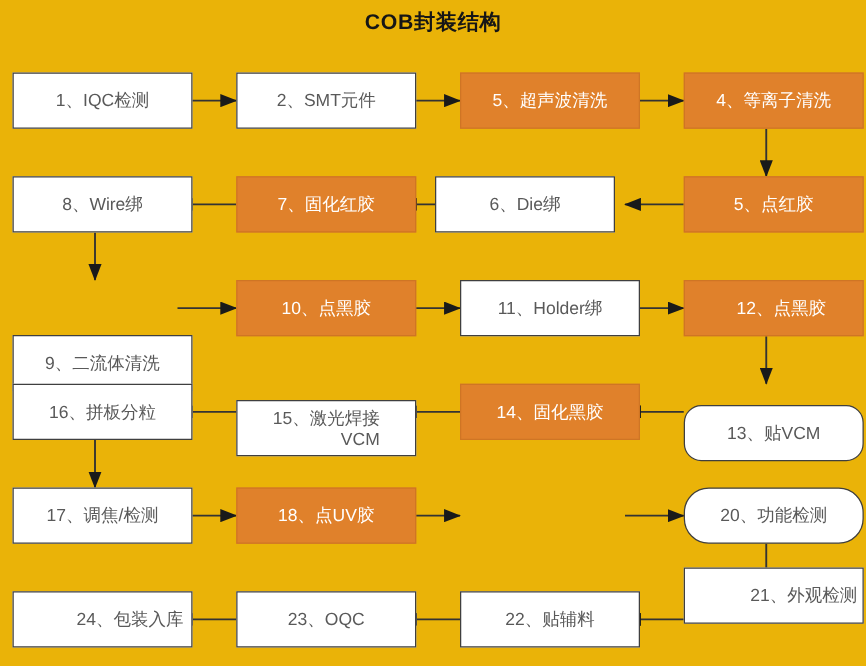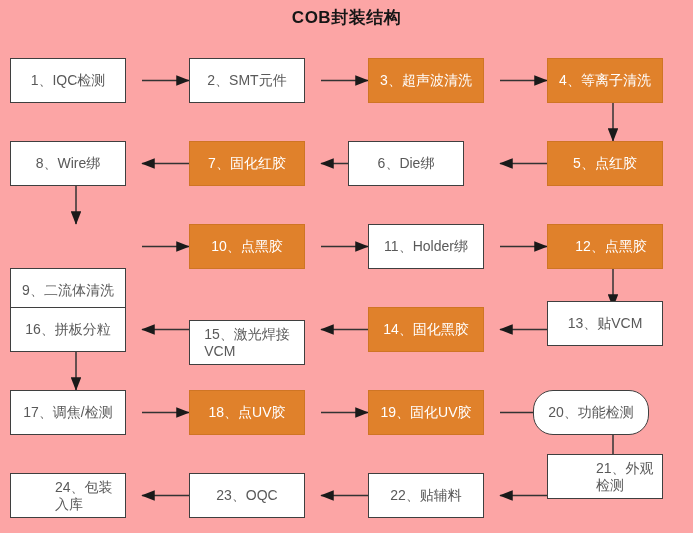--- a/index.html
+++ b/index.html
@@ -1,27 +1,27 @@
 <!DOCTYPE html>
 <html><head>
 <meta charset="utf-8">
 <style>
   html,body{margin:0;padding:0;background:#ffffff;}
   body{font-family:"Liberation Sans","DejaVu Sans",sans-serif;}
-  .stage{position:relative;width:693px;height:533px;background:#fca5a5;overflow:hidden;}
+  .stage{position:relative;width:693px;height:533px;background:#eab308;overflow:hidden;}
   .diagram-title{
     position:absolute;left:0;top:6px;width:100%;margin:0;
     text-align:center;font-size:17px;font-weight:bold;color:#161616;
     letter-spacing:0.5px;
   }
   .node{
-    position:absolute;width:116px;height:45px;box-sizing:border-box;
+    position:absolute;width:144px;height:45px;box-sizing:border-box;
     background:#ffffff;border:1px solid #3f3f3f;
     display:flex;align-items:center;justify-content:center;
-    font-size:14px;color:#595959;text-align:left;
+    font-size:14px;color:#595959;text-align:right;
     white-space:pre-line;line-height:1.2;
   }
   .node.accent{
     background:#e0812b;border:1px solid #cf7524;color:#ffffff;
   }
   .arrow-layer{position:absolute;left:0;top:0;pointer-events:none;}
   .arrow-layer line{stroke:#333333;stroke-width:1.5;}
 </style>
 </head>
 <body>
@@ -53,36 +53,35 @@
       <line x1="142" y1="412.5" x2="189" y2="412.5" marker-end="url(#ah)"></line>
       <line x1="321" y1="412.5" x2="368" y2="412.5" marker-end="url(#ah)"></line>
       <line x1="500" y1="412.5" x2="547" y2="412.5" marker-end="url(#ah)"></line>
       <line x1="613" y1="435" x2="613" y2="473" marker-end="url(#ah)"></line>
       <line x1="547" y1="495.5" x2="500" y2="495.5" marker-end="url(#ah)"></line>
       <line x1="368" y1="495.5" x2="321" y2="495.5" marker-end="url(#ah)"></line>
       <line x1="189" y1="495.5" x2="142" y2="495.5" marker-end="url(#ah)"></line>
     </svg>
 <div class="node" style="left: 10px; top: 58px;">1、IQC检测</div>
     <div class="node" style="left: 189px; top: 58px;">2、SMT元件</div>
-    <div class="node accent" style="left: 368px; top: 58px;">3、超声波清洗</div>
+    <div class="node accent" style="left: 368px; top: 58px;">5、超声波清洗</div>
     <div class="node accent" style="left: 547px; top: 58px;">4、等离子清洗</div>
     <div class="node accent" style="left: 547px; top: 141px;">5、点红胶</div>
     <div class="node" style="left: 348px; top: 141px;">6、Die绑</div>
     <div class="node accent" style="left: 189px; top: 141px;">7、固化红胶</div>
     <div class="node" style="left: 10px; top: 141px;">8、Wire绑</div>
     <div class="node" style="left: 10px; top: 224px; margin-top: 44px;">9、二流体清洗</div>
     <div class="node accent" style="left: 189px; top: 224px;">10、点黑胶</div>
     <div class="node" style="left: 368px; top: 224px;">11、Holder绑</div>
     <div class="node accent" style="left: 547px; top: 224px; padding-left: 12px;">12、点黑胶</div>
-    <div class="node" style="left: 547px; top: 301px;">13、贴VCM</div>
+    <div class="node" style="left: 547px; top: 324px; border-radius: 14px;">13、贴VCM</div>
     <div class="node accent" style="left: 368px; top: 307px;">14、固化黑胶</div>
     <div class="node" style="left: 189px; top: 320px;">15、激光焊接
 VCM</div>
     <div class="node" style="left: 10px; top: 307px;">16、拼板分粒</div>
     <div class="node" style="left: 10px; top: 390px;">17、调焦/检测</div>
     <div class="node accent" style="left: 189px; top: 390px;">18、点UV胶</div>
-    <div class="node accent" style="left: 368px; top: 390px;">19、固化UV胶</div>
-    <div class="node" style="left: 533px; top: 390px; border-radius: 20px;">20、功能检测</div>
+    <div class="node" style="left: 547px; top: 390px; border-radius: 20px;">20、功能检测</div>
     <div class="node" style="left: 547px; top: 454px; padding-left: 48px;">21、外观检测</div>
     <div class="node" style="left: 368px; top: 473px;">22、贴辅料</div>
     <div class="node" style="left: 189px; top: 473px;">23、OQC</div>
     <div class="node" style="left: 10px; top: 473px; padding-left: 44px;">24、包装入库</div>
   </div>
 
 </body></html>

